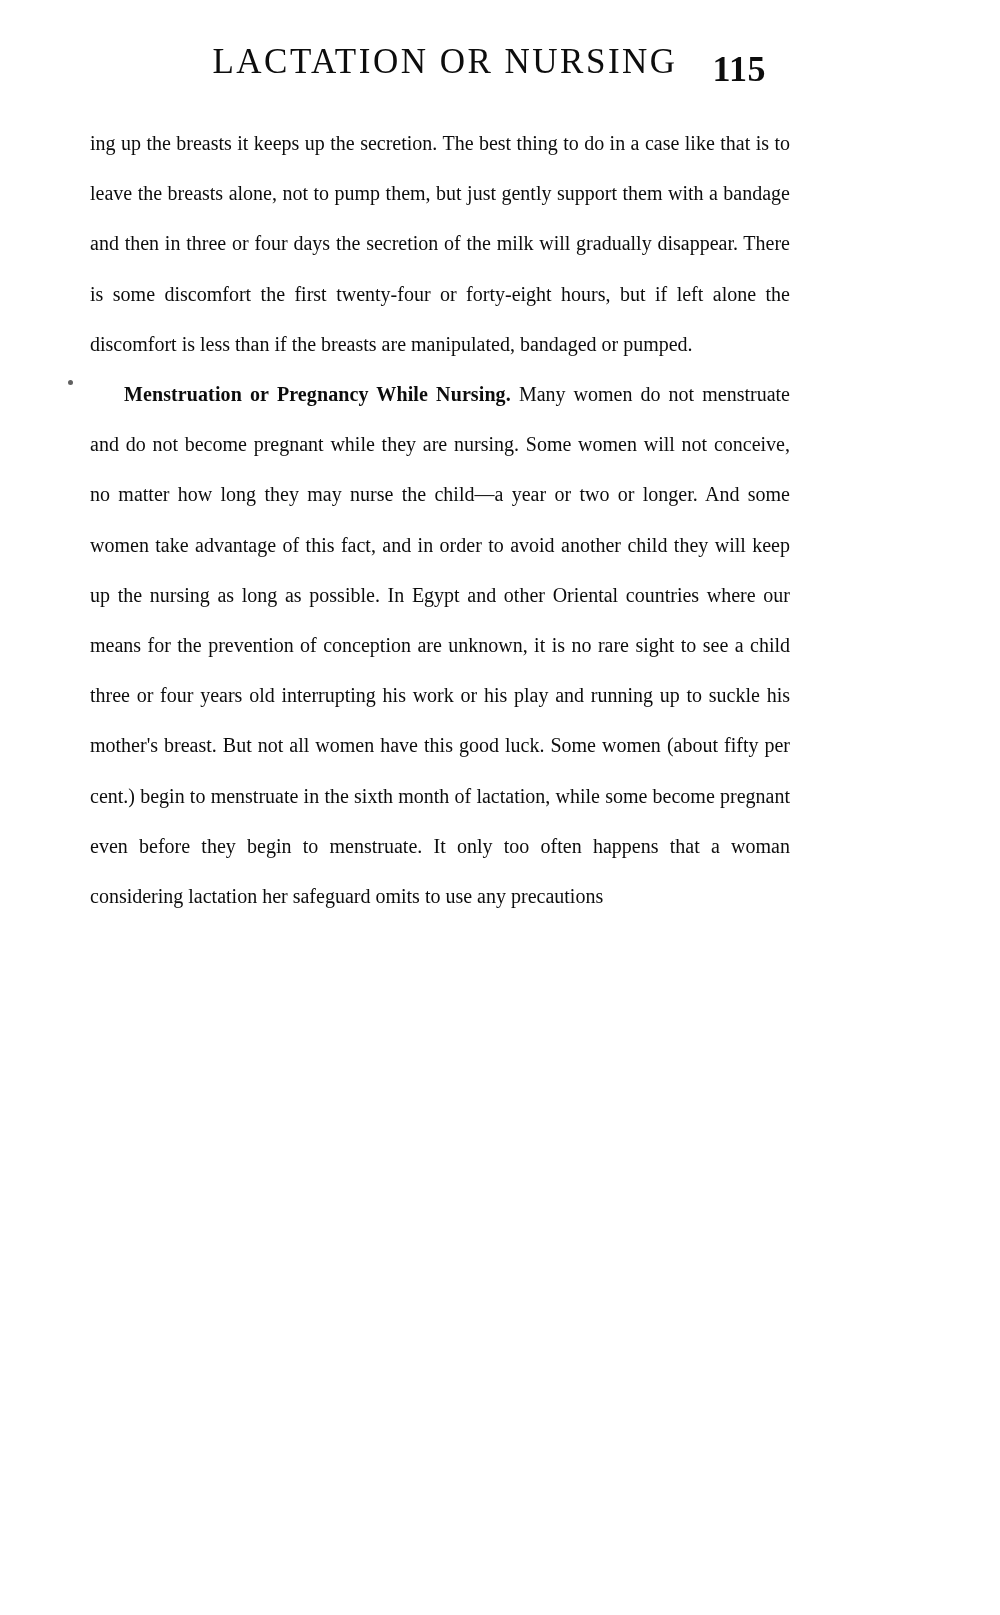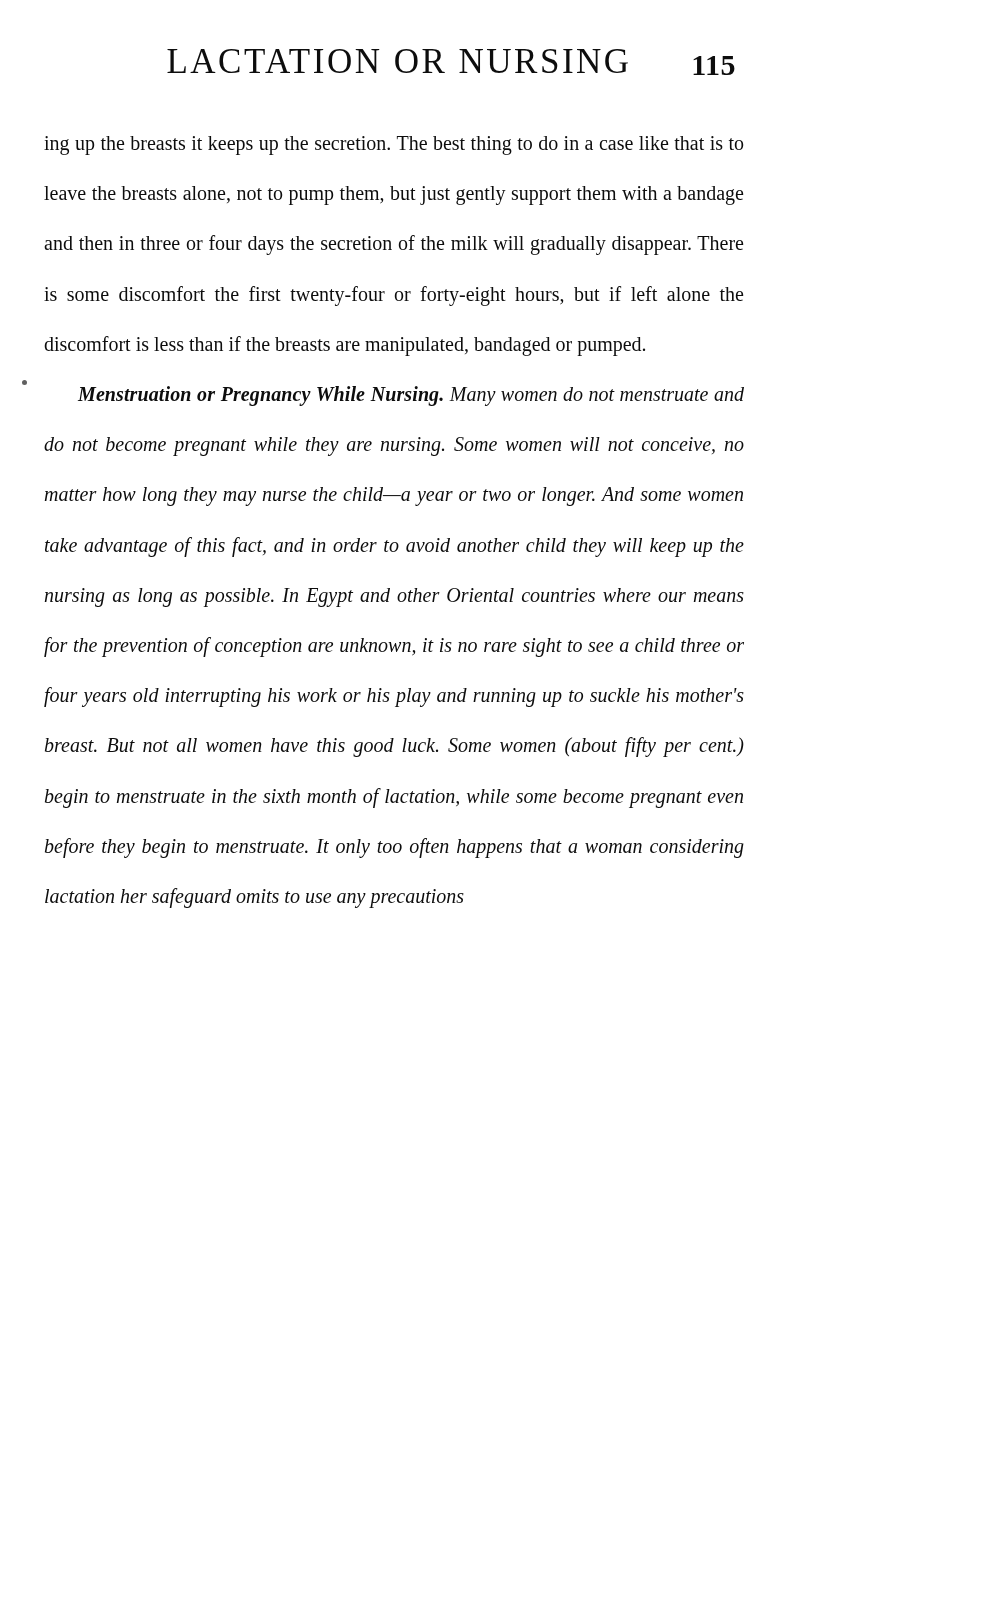--- a/index.html
+++ b/index.html
@@ -14,63 +14,63 @@
     color: #0d0d0d;
     position: relative;
     overflow: hidden;
   }
   .page {
     width: 804px;
     height: 1615px;
     box-sizing: border-box;
     padding: 42px 60px 30px 44px;
     position: relative;
+    margin-left: 46px;
   }
   .running-head {
     display: flex;
     align-items: baseline;
     justify-content: center;
     position: relative;
     height: 54px;
     margin-bottom: 22px;
   }
   .head-title {
     font-size: 35px;
     letter-spacing: 2.5px;
     font-weight: 400;
     text-align: center;
     white-space: nowrap;
     padding-left: 10px;
   }
   .page-number {
     position: absolute;
-    right: 8px;
+    right: 24px;
     top: 6px;
-    font-size: 30px;
+    font-size: 36px;
     font-weight: 700;
     letter-spacing: 0.5px;
   }
   .body-text {
     font-size: 20px;
     line-height: 50.2px;
     text-align: justify;
     text-justify: inter-word;
     -webkit-hyphens: none;
     hyphens: none;
   }
   .para {
     margin: 0;
     text-align: justify;
   }
   .para.first {
     text-indent: 0;
   }
   .para.indent {
     text-indent: 34px;
-    font-style: italic;
   }
   .run-in {
     font-weight: 700;
     letter-spacing: 0.1px;
   }
   .tail-mark {
     position: absolute;
     left: 22px;
     top: 380px;
     width: 5px;

